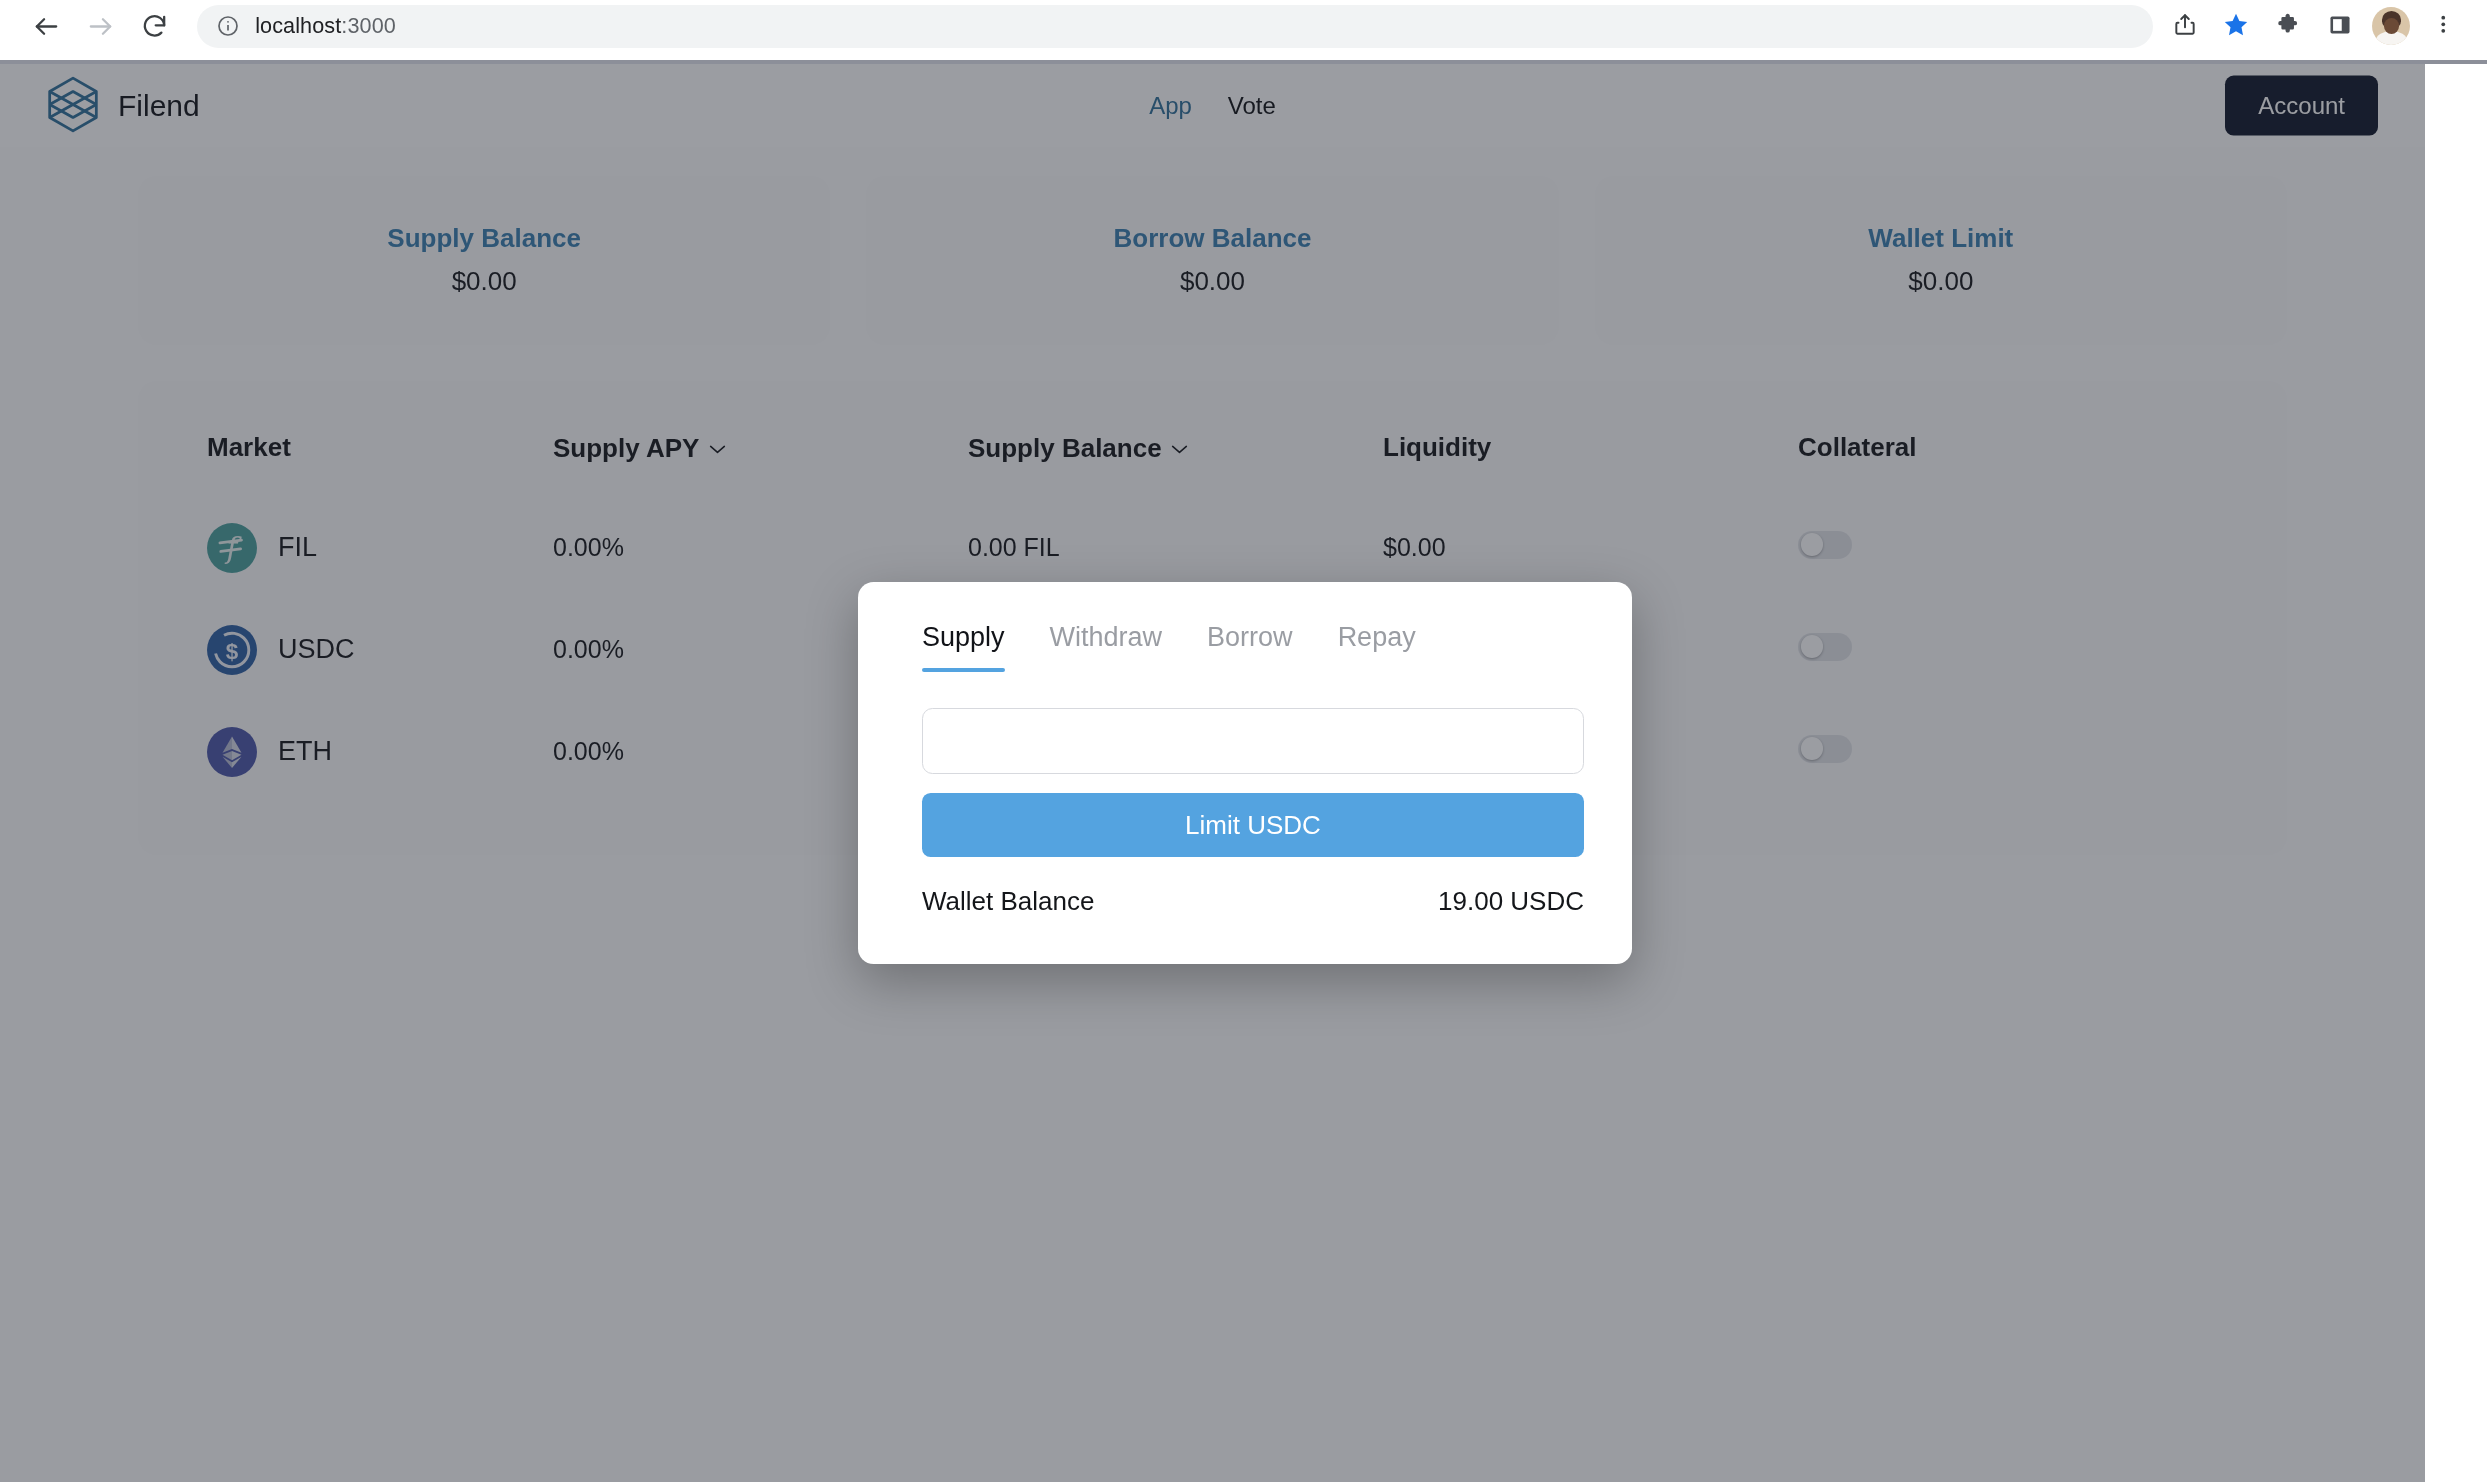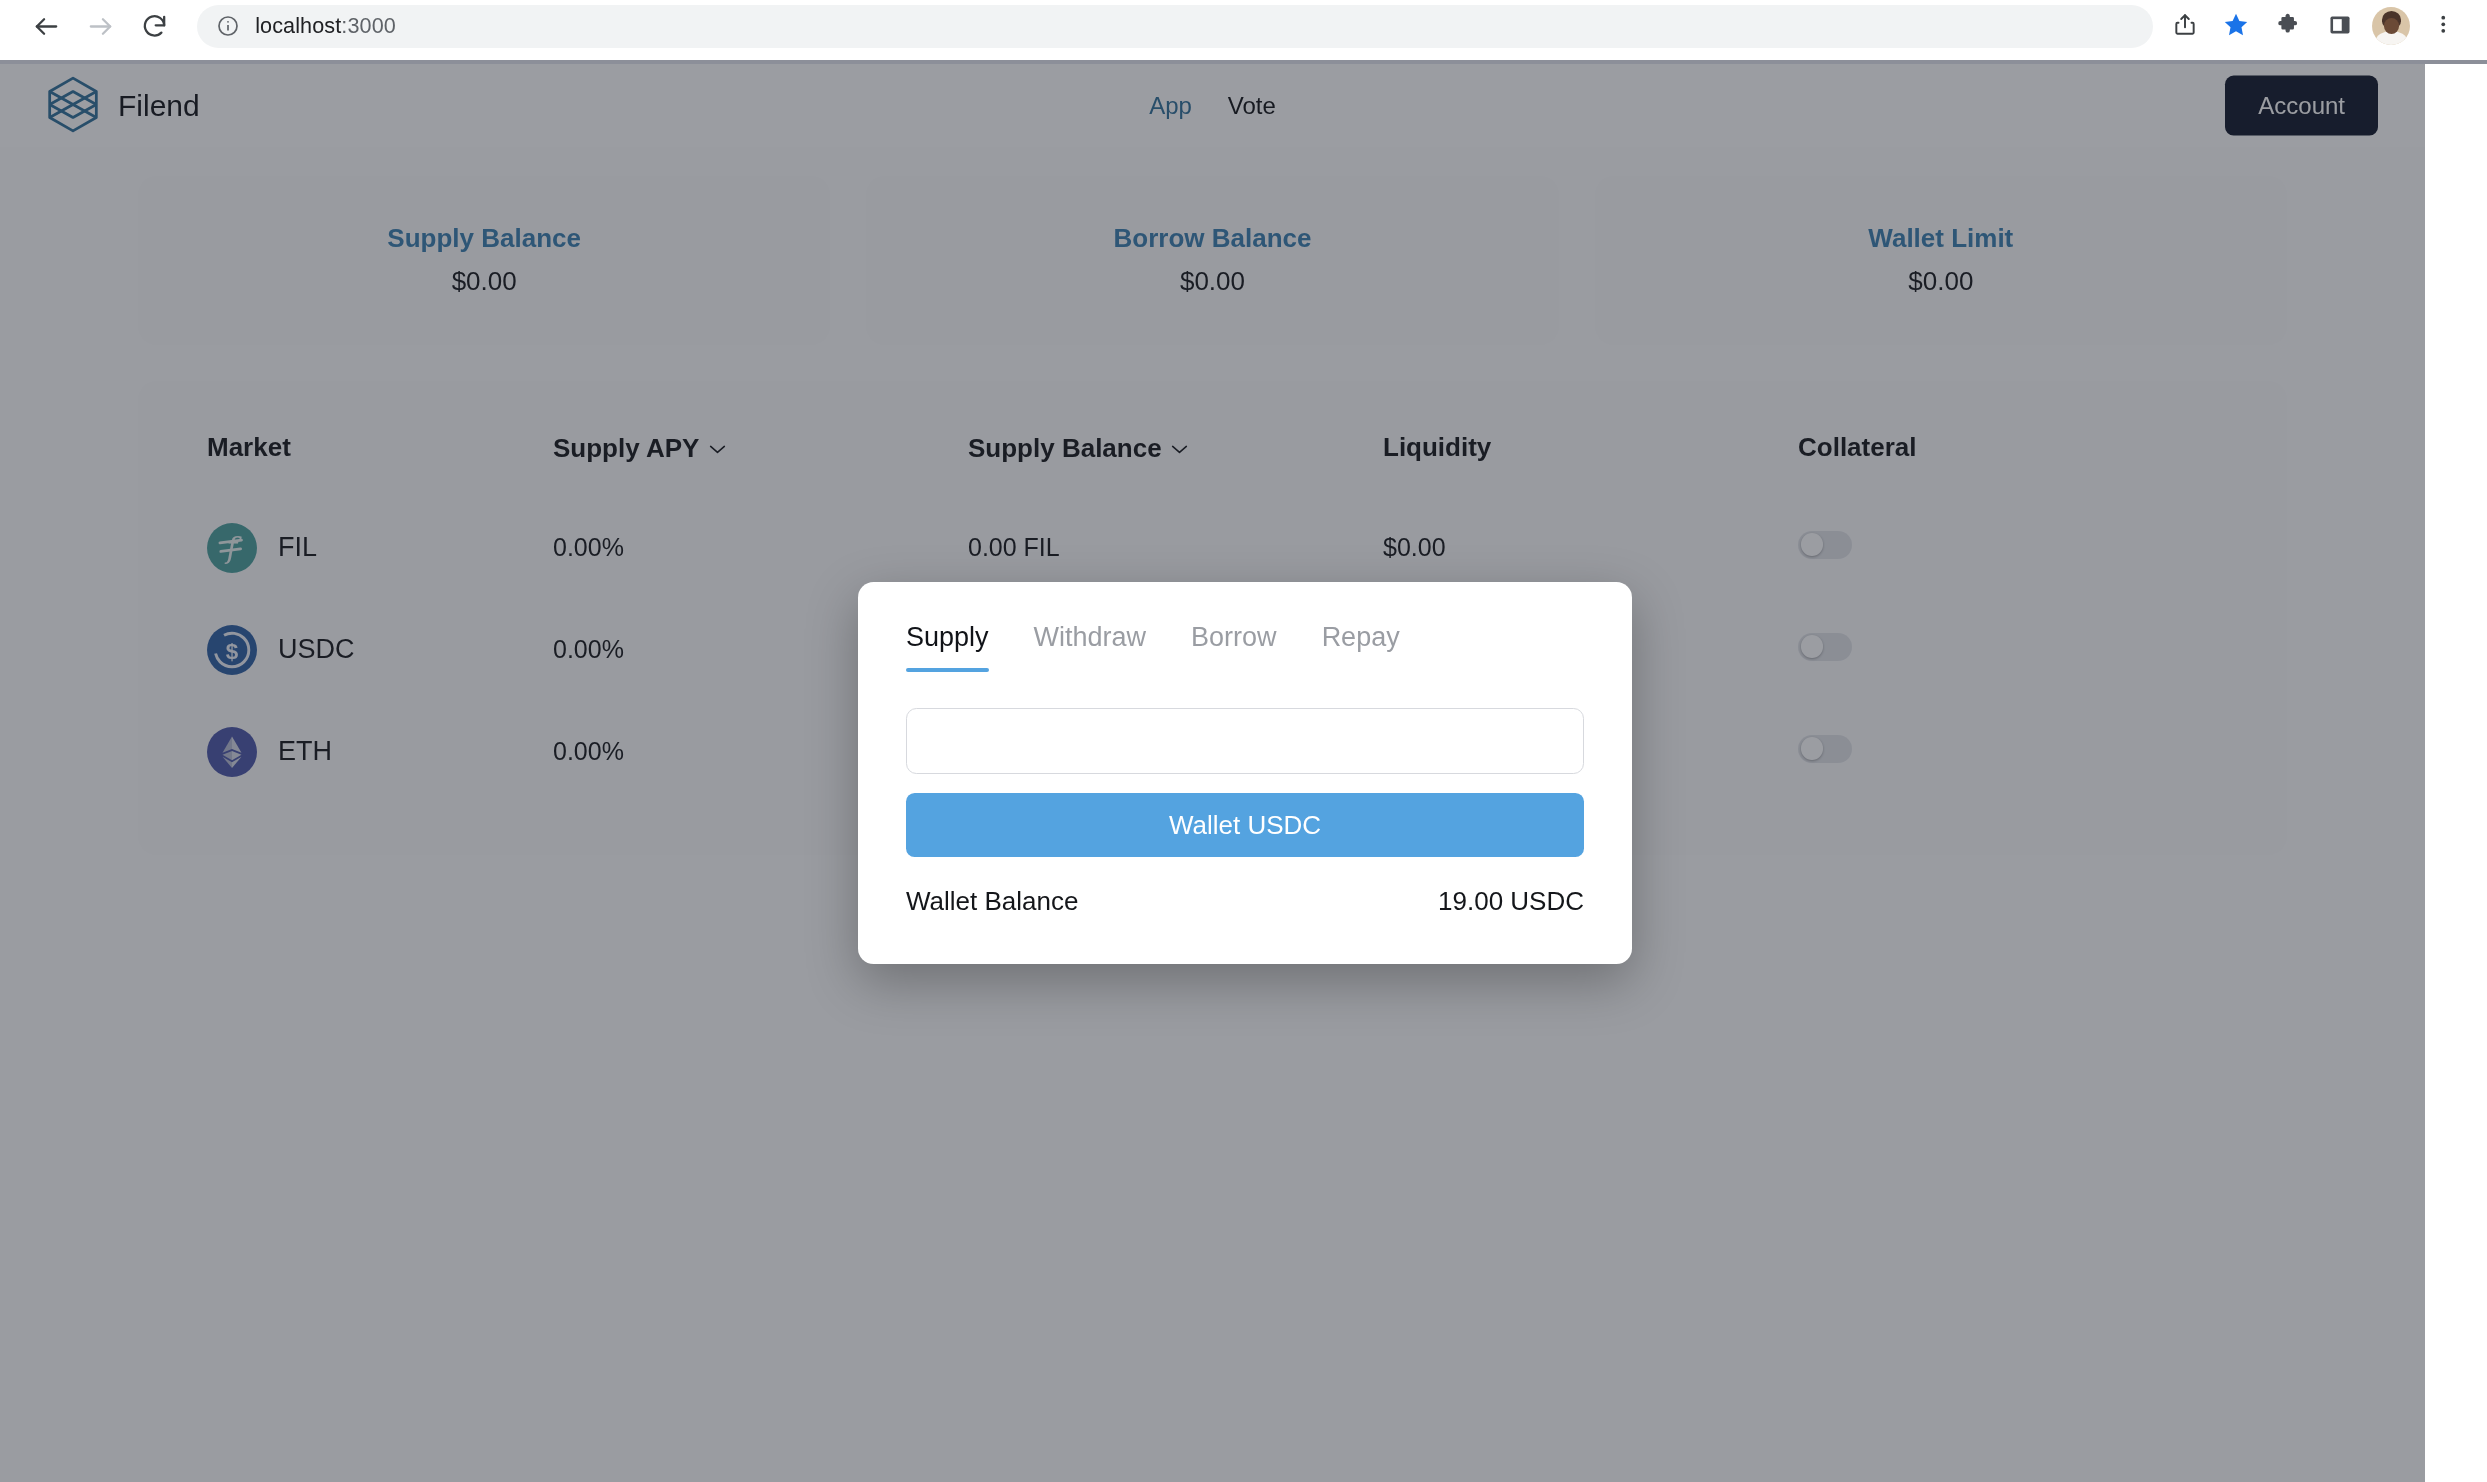--- a/index.html
+++ b/index.html
@@ -175,21 +175,21 @@
   }
 
   
   .modal {
     position: absolute;
     left: 858px; top: 518px;
     width: 774px;
     background: #ffffff;
     border-radius: 15.6px;
     box-shadow: 0 17.3px 52px rgba(0,0,0,0.28);
-    padding: 40px 48px 47px 48px;
+    padding: 40px 48px 47px 64px;
     z-index: 100;
   }
   .modal-tabs {
     display: flex; align-items: flex-start; gap: 0;
     border-bottom: 0;
     margin-bottom: 36px;
   }
   .modal-tab {
     font-size: 27px;
     color: #9a9da3;
@@ -454,21 +454,21 @@
   <div class="modal">
     <div class="modal-tabs">
       <div class="modal-tab active">Supply</div>
       <div class="modal-tab">Withdraw</div>
       <div class="modal-tab">Borrow</div>
       <div class="modal-tab">Repay</div>
     </div>
 
     <input class="amount-input" type="text" placeholder="" style="">
 
-    <button class="supply-btn">Wallet USDC</button>
+    <button class="supply-btn">Limit USDC</button>
 
     <div class="balance-row">
       <span>Wallet Balance</span>
       <span>19.00 USDC</span>
     </div>
   </div>
 
 </div>
 
 

